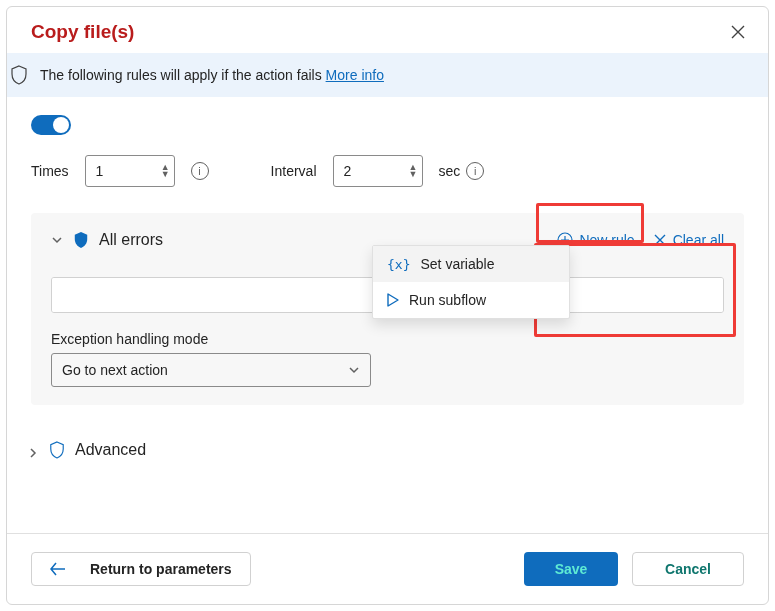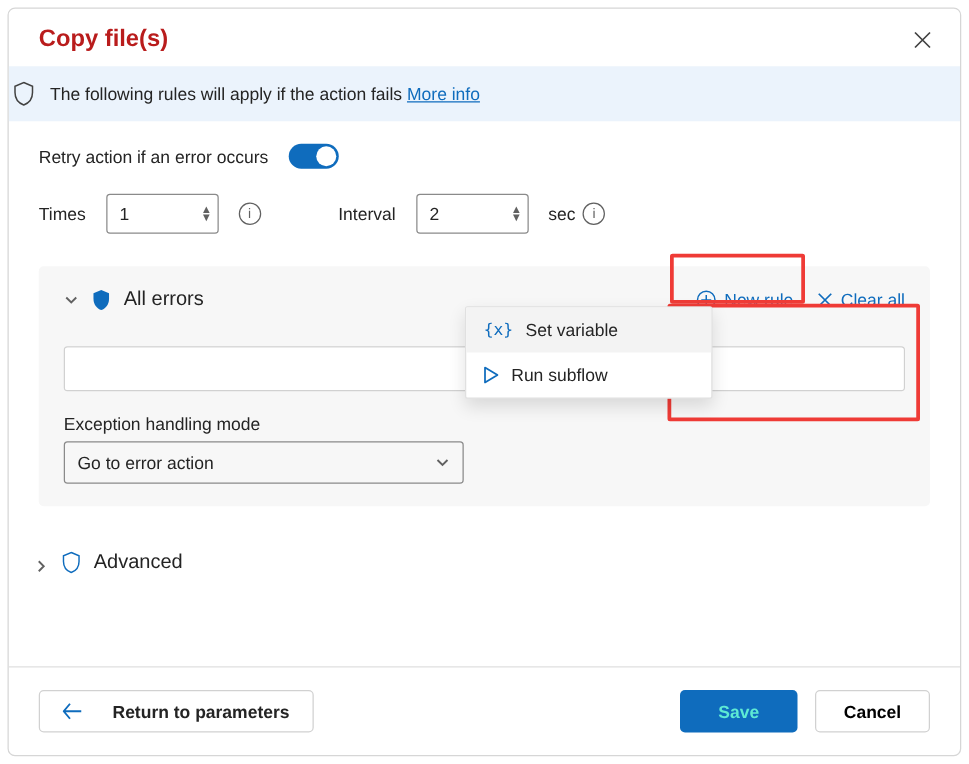--- a/index.html
+++ b/index.html
@@ -76,21 +76,21 @@
     border-top:1px solid #e0e0e0; padding:18px 24px;
     display:flex; align-items:center; justify-content:space-between;
   }
   .btn {
     height:34px; border-radius:4px; font-size:14px; font-weight:600;
     display:flex; align-items:center; justify-content:center; cursor:pointer;
     padding:0 18px;
   }
   .btn-ghost { border:1px solid #d1d1d1; background:#fff; color:#242424; gap:24px; }
   .btn-primary { background:#0f6cbd; color:#5eead4; width:94px; }
-  .btn-secondary { border:1px solid #d1d1d1; background:#fff; color:#000000; width:92px; }
+  .btn-secondary { border:1px solid #d1d1d1; background:#fff; color:#0f766e; width:112px; }
   .foot-right { display:flex; gap:14px; }
 
   .popover {
     position:absolute; top:32px; right:174px;
     width:198px; background:#fff; border:1px solid #e0e0e0;
     box-shadow:0 6px 14px rgba(0,0,0,0.12); border-radius:2px;
     z-index:10;
   }
   .popitem {
     display:flex; align-items:center; gap:10px; padding:10px 14px;
@@ -129,21 +129,20 @@
       </svg>
     <div>
       <span>The following rules will apply if the action fails</span>
       <a class="more-info">More info</a>
     </div>
   </div>
 
   <div class="body">
 
     <div class="retry-row">
-      <span>Retry action if an error occurs</span>
       <div class="toggle"></div>
     </div>
 
     <div class="num-row">
       <span>Times</span>
       <div class="num-field">
         <span class="val">1</span>
         <div class="spinners">
           <span>▲</span>
           <span>▼</span>
@@ -208,21 +207,21 @@
         </div>
       </div>
       <div class="hl-popover"></div>
 
       <div class="seg">
         <div class="seg-b"></div>
       </div>
 
       <div class="label">Exception handling mode</div>
       <div class="select">
-        <span>Go to error action</span>
+        <span>Go to next action</span>
         <svg width="12" height="12" viewBox="0 0 12 12">
             <path d="M2 4 L6 8 L10 4" stroke="#616161" stroke-width="1.5" fill="none"></path>
           </svg>
       </div>
     </div>
 
     <div class="advanced-row">
       <svg width="12" height="12" viewBox="0 0 12 12">
           <path d="M4 2 L8 6 L4 10" stroke="#616161" stroke-width="1.5" fill="none"></path>
         </svg>

